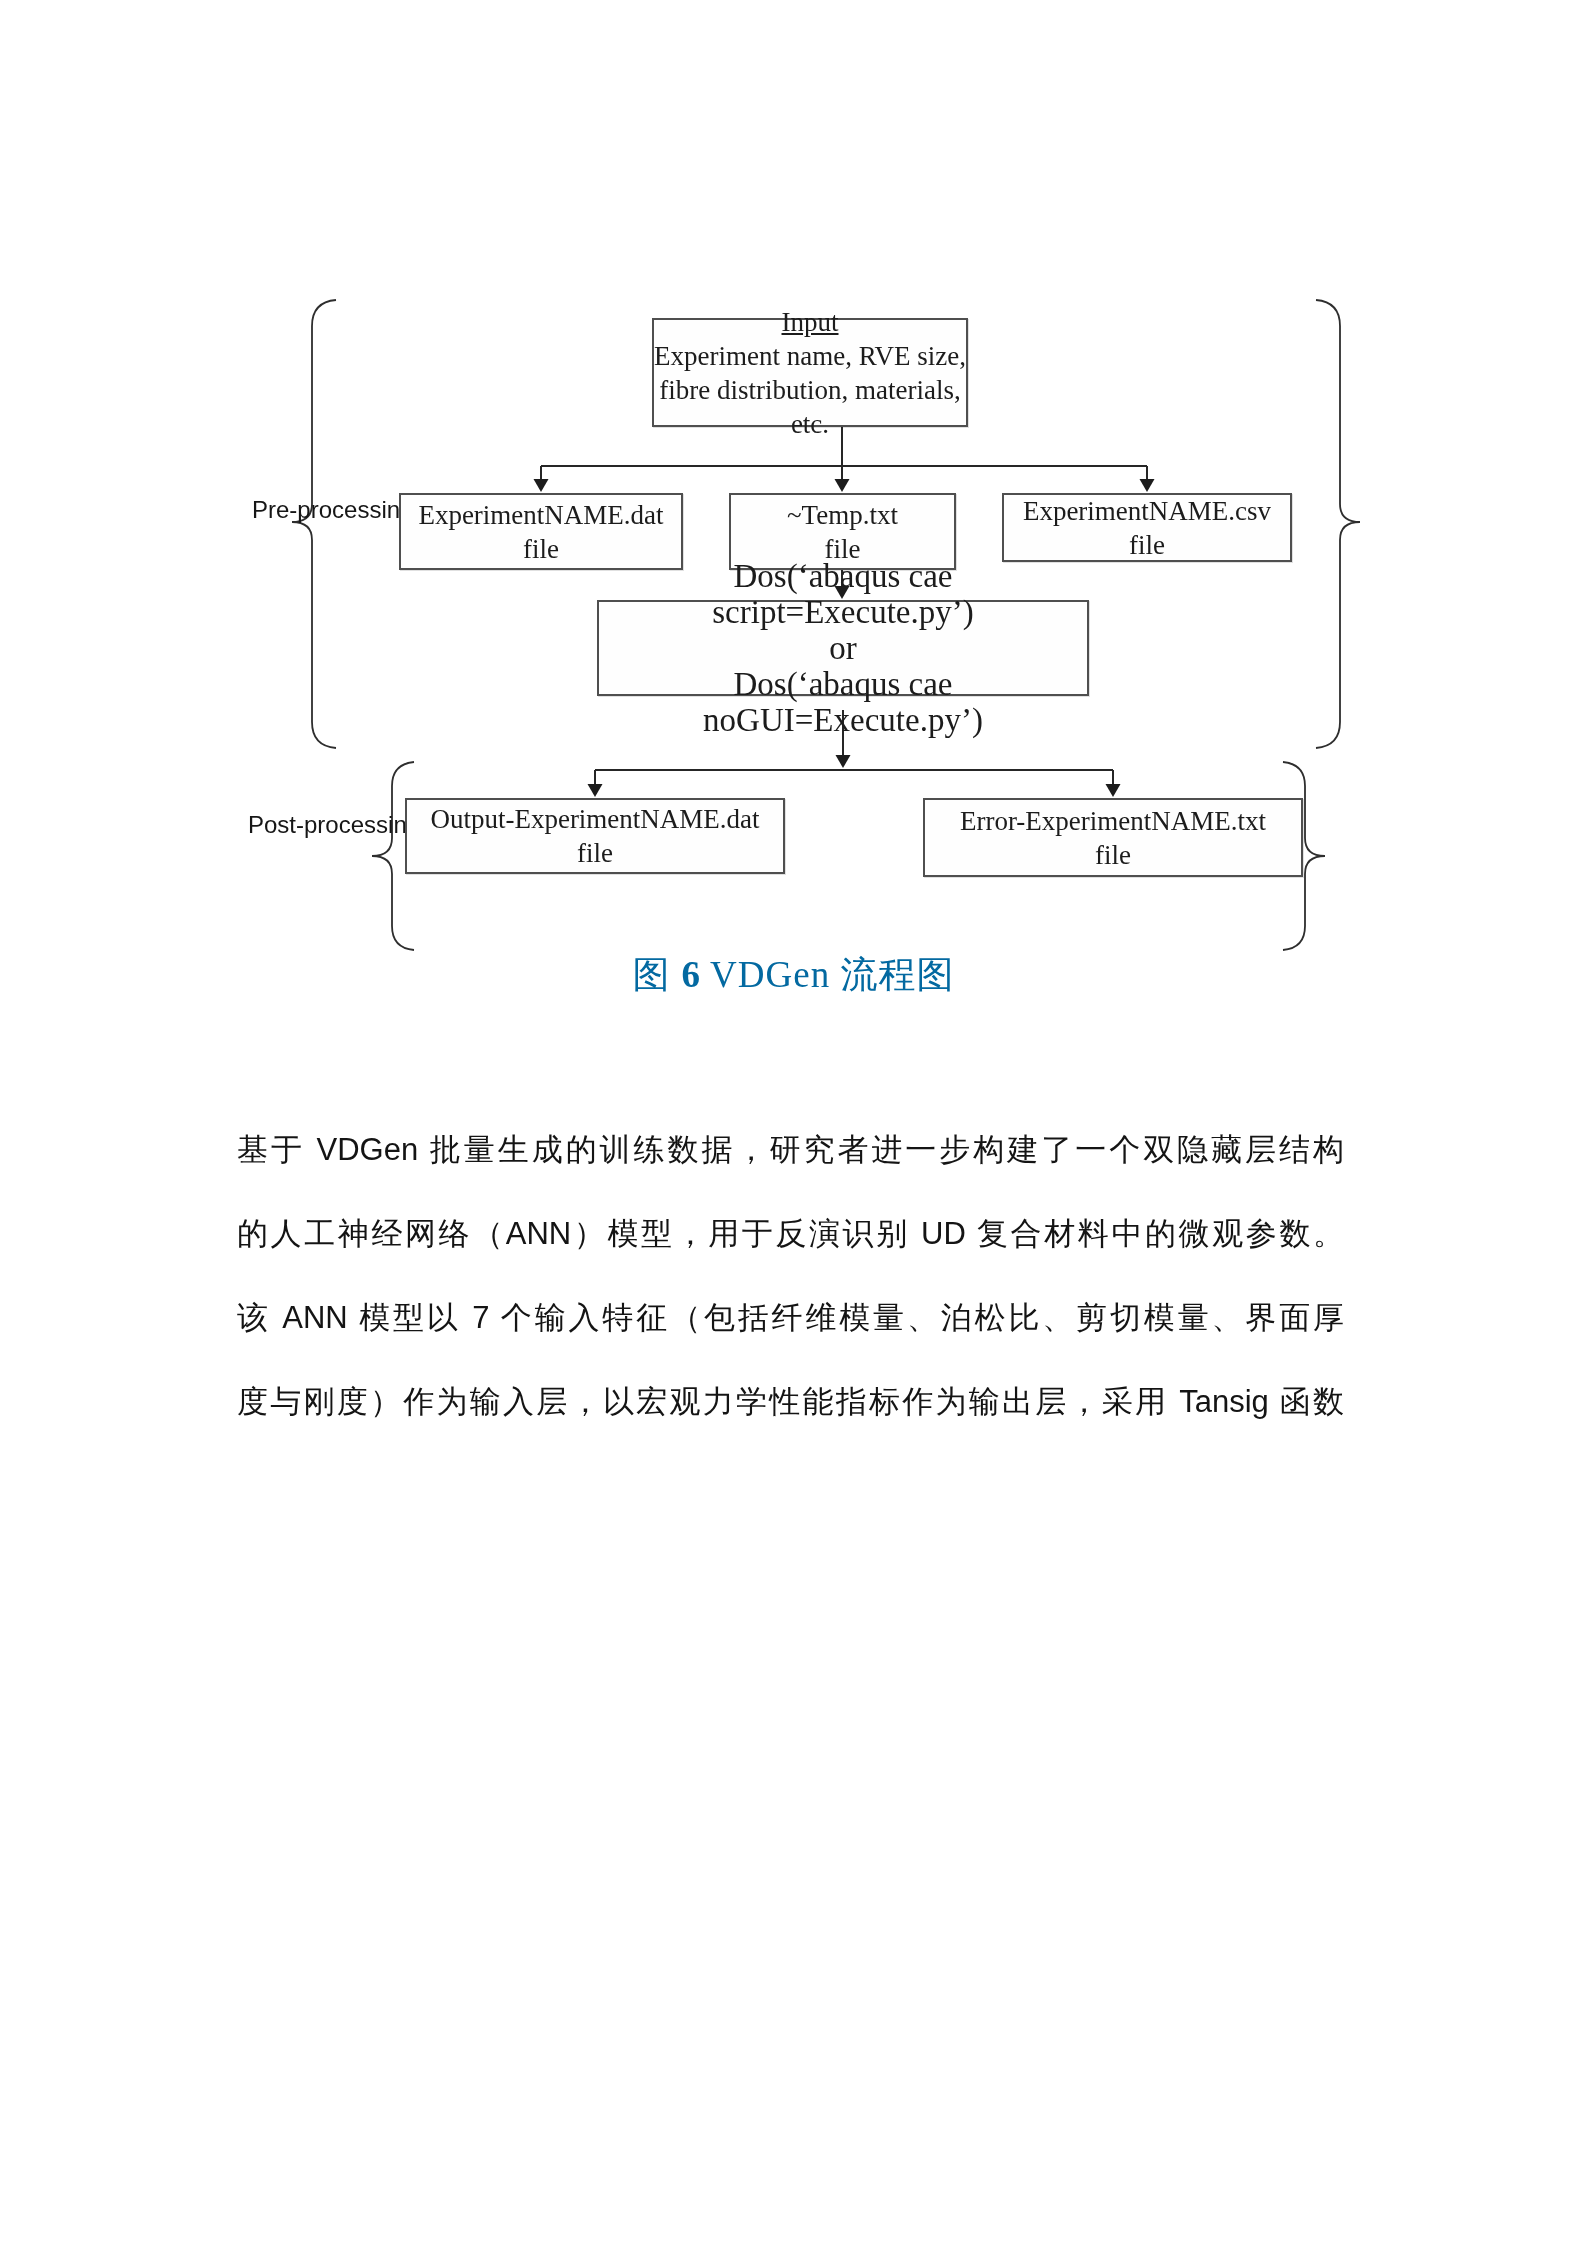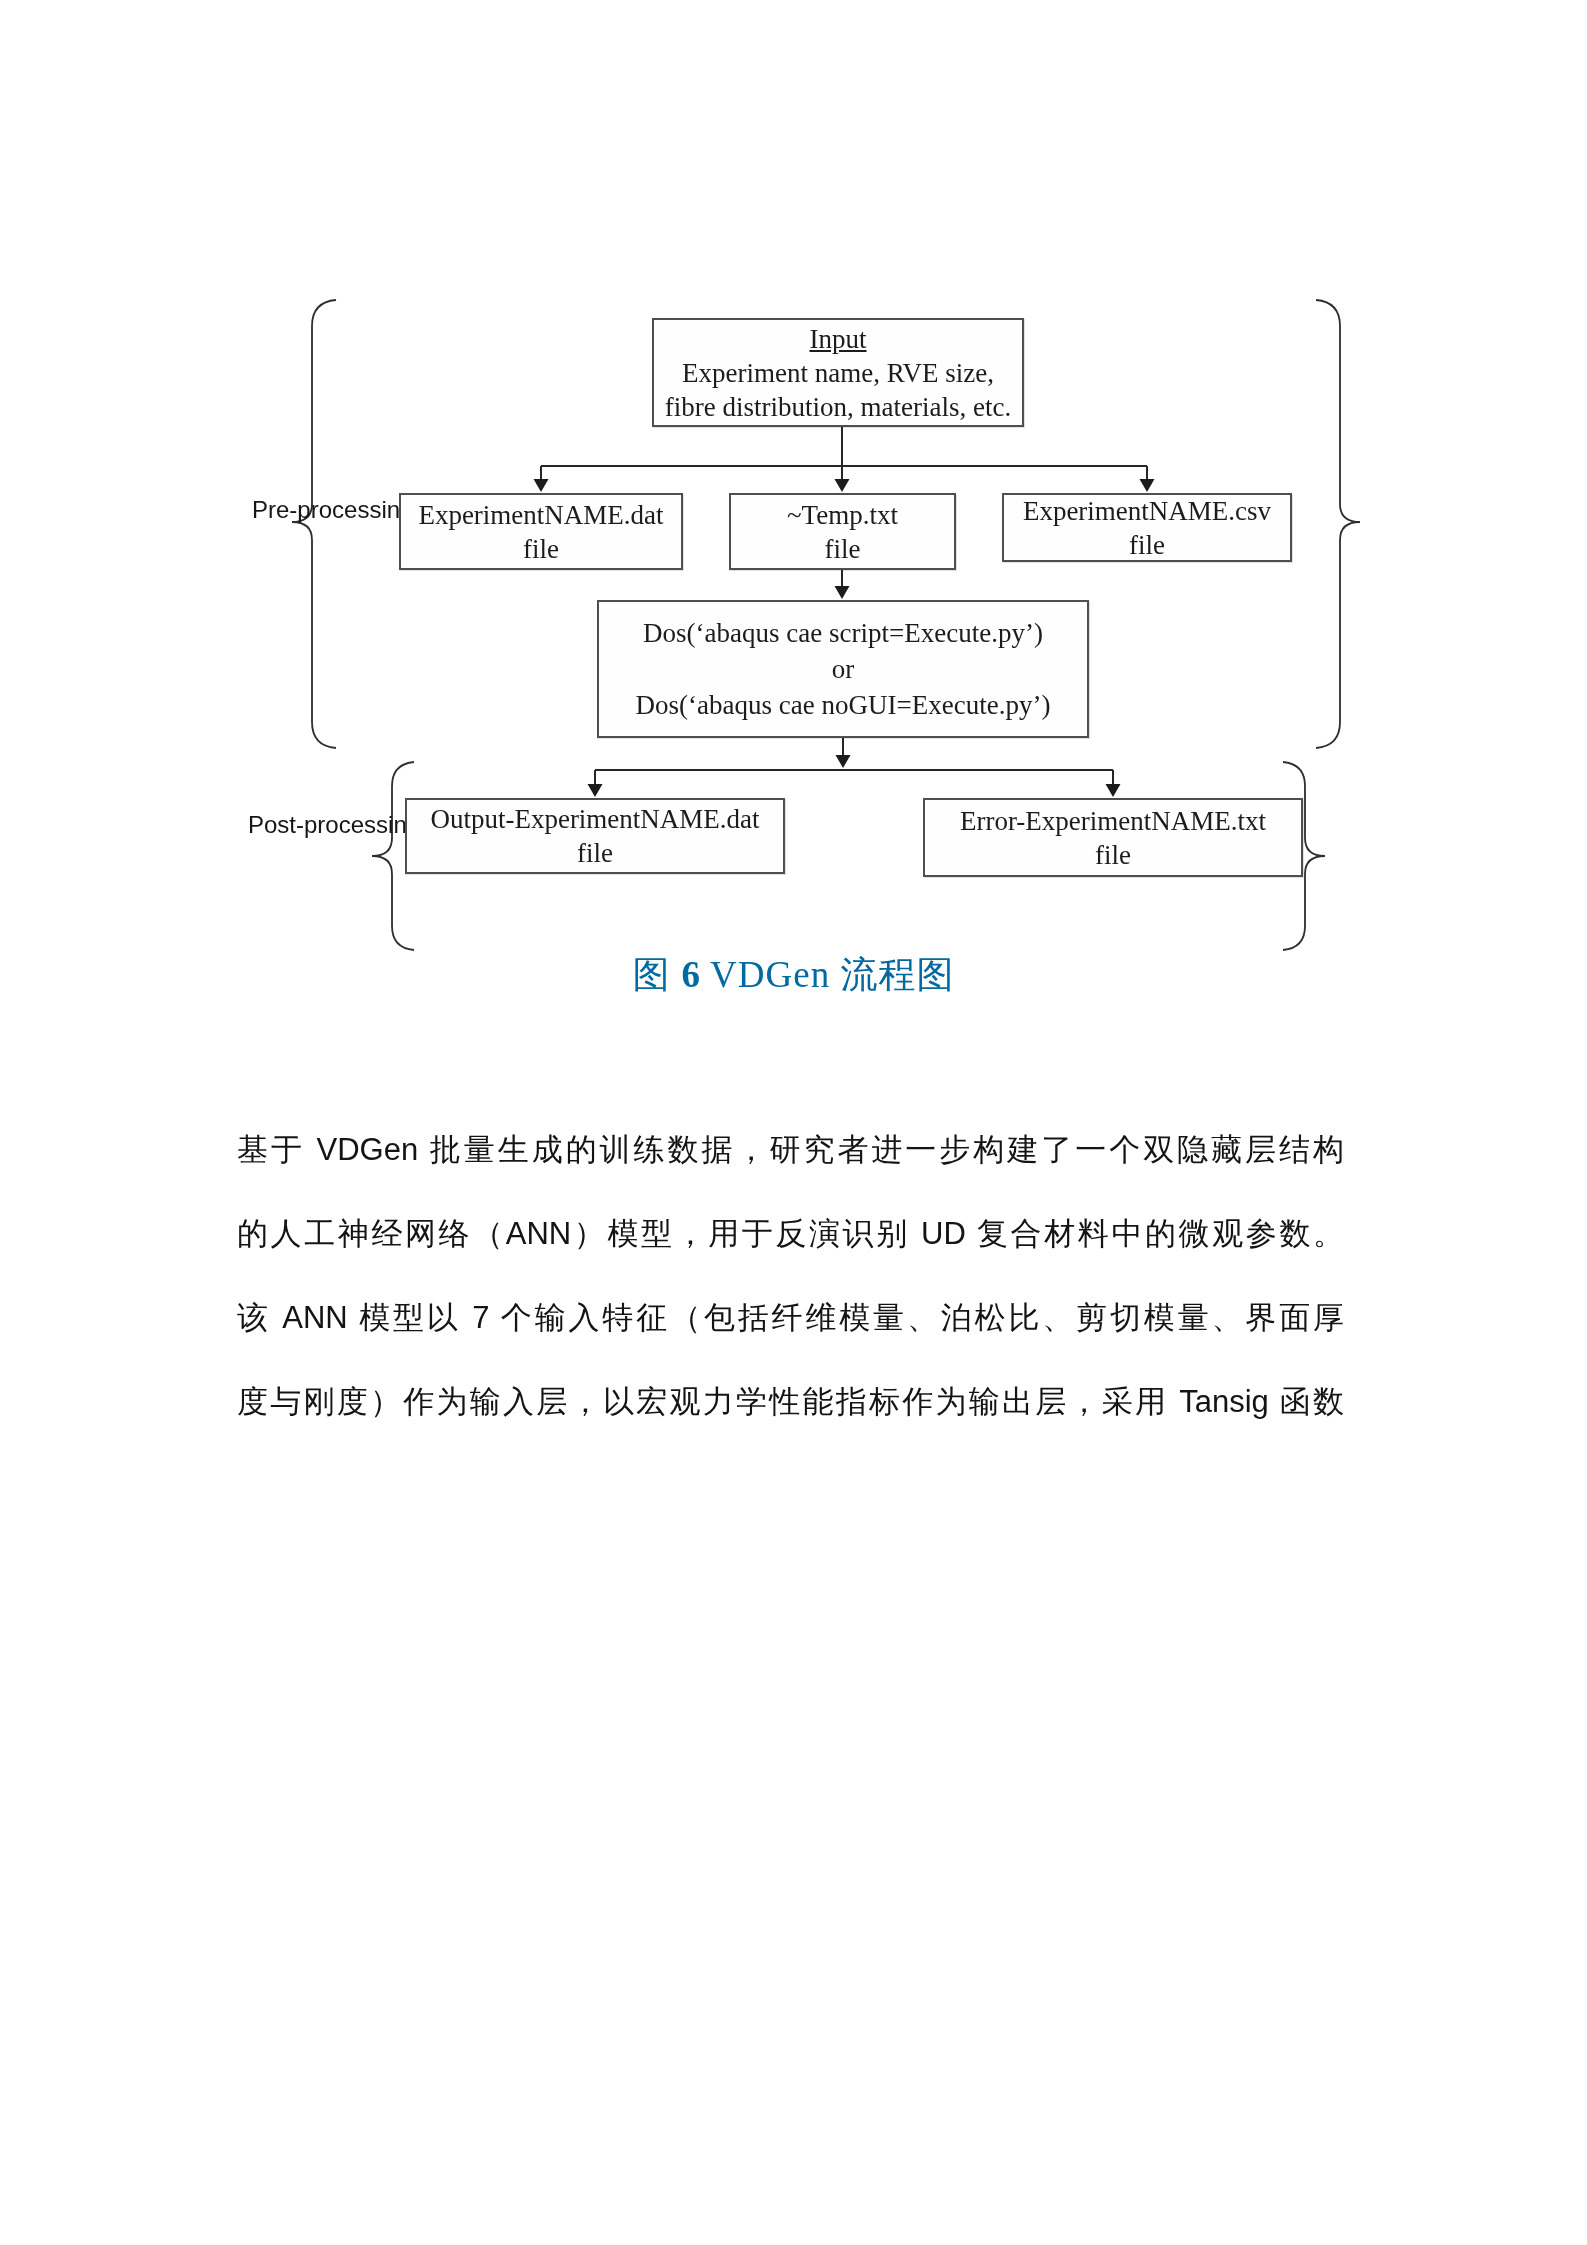--- a/index.html
+++ b/index.html
@@ -21,25 +21,25 @@
     background:#fefefe;
     display:flex;flex-direction:column;
     align-items:center;justify-content:center;
     text-align:center;
     color:#1c1c1c;
     font-size:27px;line-height:34px;
     box-shadow:1px 1px 0 rgba(0,0,0,0.12);
   }
   .fbox .it{}
   .fbox .title{text-decoration:underline;}
-  .box-input {left:652px;top:318px;width:372px;height:109px;}
+  .box-input {left:652px;top:318px;width:316px;height:109px;}
   .box-dat   {left:399px;top:493px;width:284px;height:77px;}
   .box-temp  {left:729px;top:493px;width:227px;height:77px;}
   .box-csv   {left:1002px;top:493px;width:290px;height:69px;}
-  .box-dos   {left:597px;top:600px;width:492px;height:138px;font-size:27px;line-height:36px;}
+  .box-dos   {left:597px;top:600px;width:492px;height:96px;font-size:33px;line-height:36px;}
   .box-out   {left:405px;top:798px;width:380px;height:76px;}
   .box-err   {left:923px;top:798px;width:380px;height:79px;}
   .stage-label{
     position:absolute;
     font-family:"Liberation Sans", sans-serif;
     font-size:24px;color:#161616;
     white-space:nowrap;
   }
   .lbl-pre {left:252px;top:496px;}
   .lbl-post{left:248px;top:811px;}

